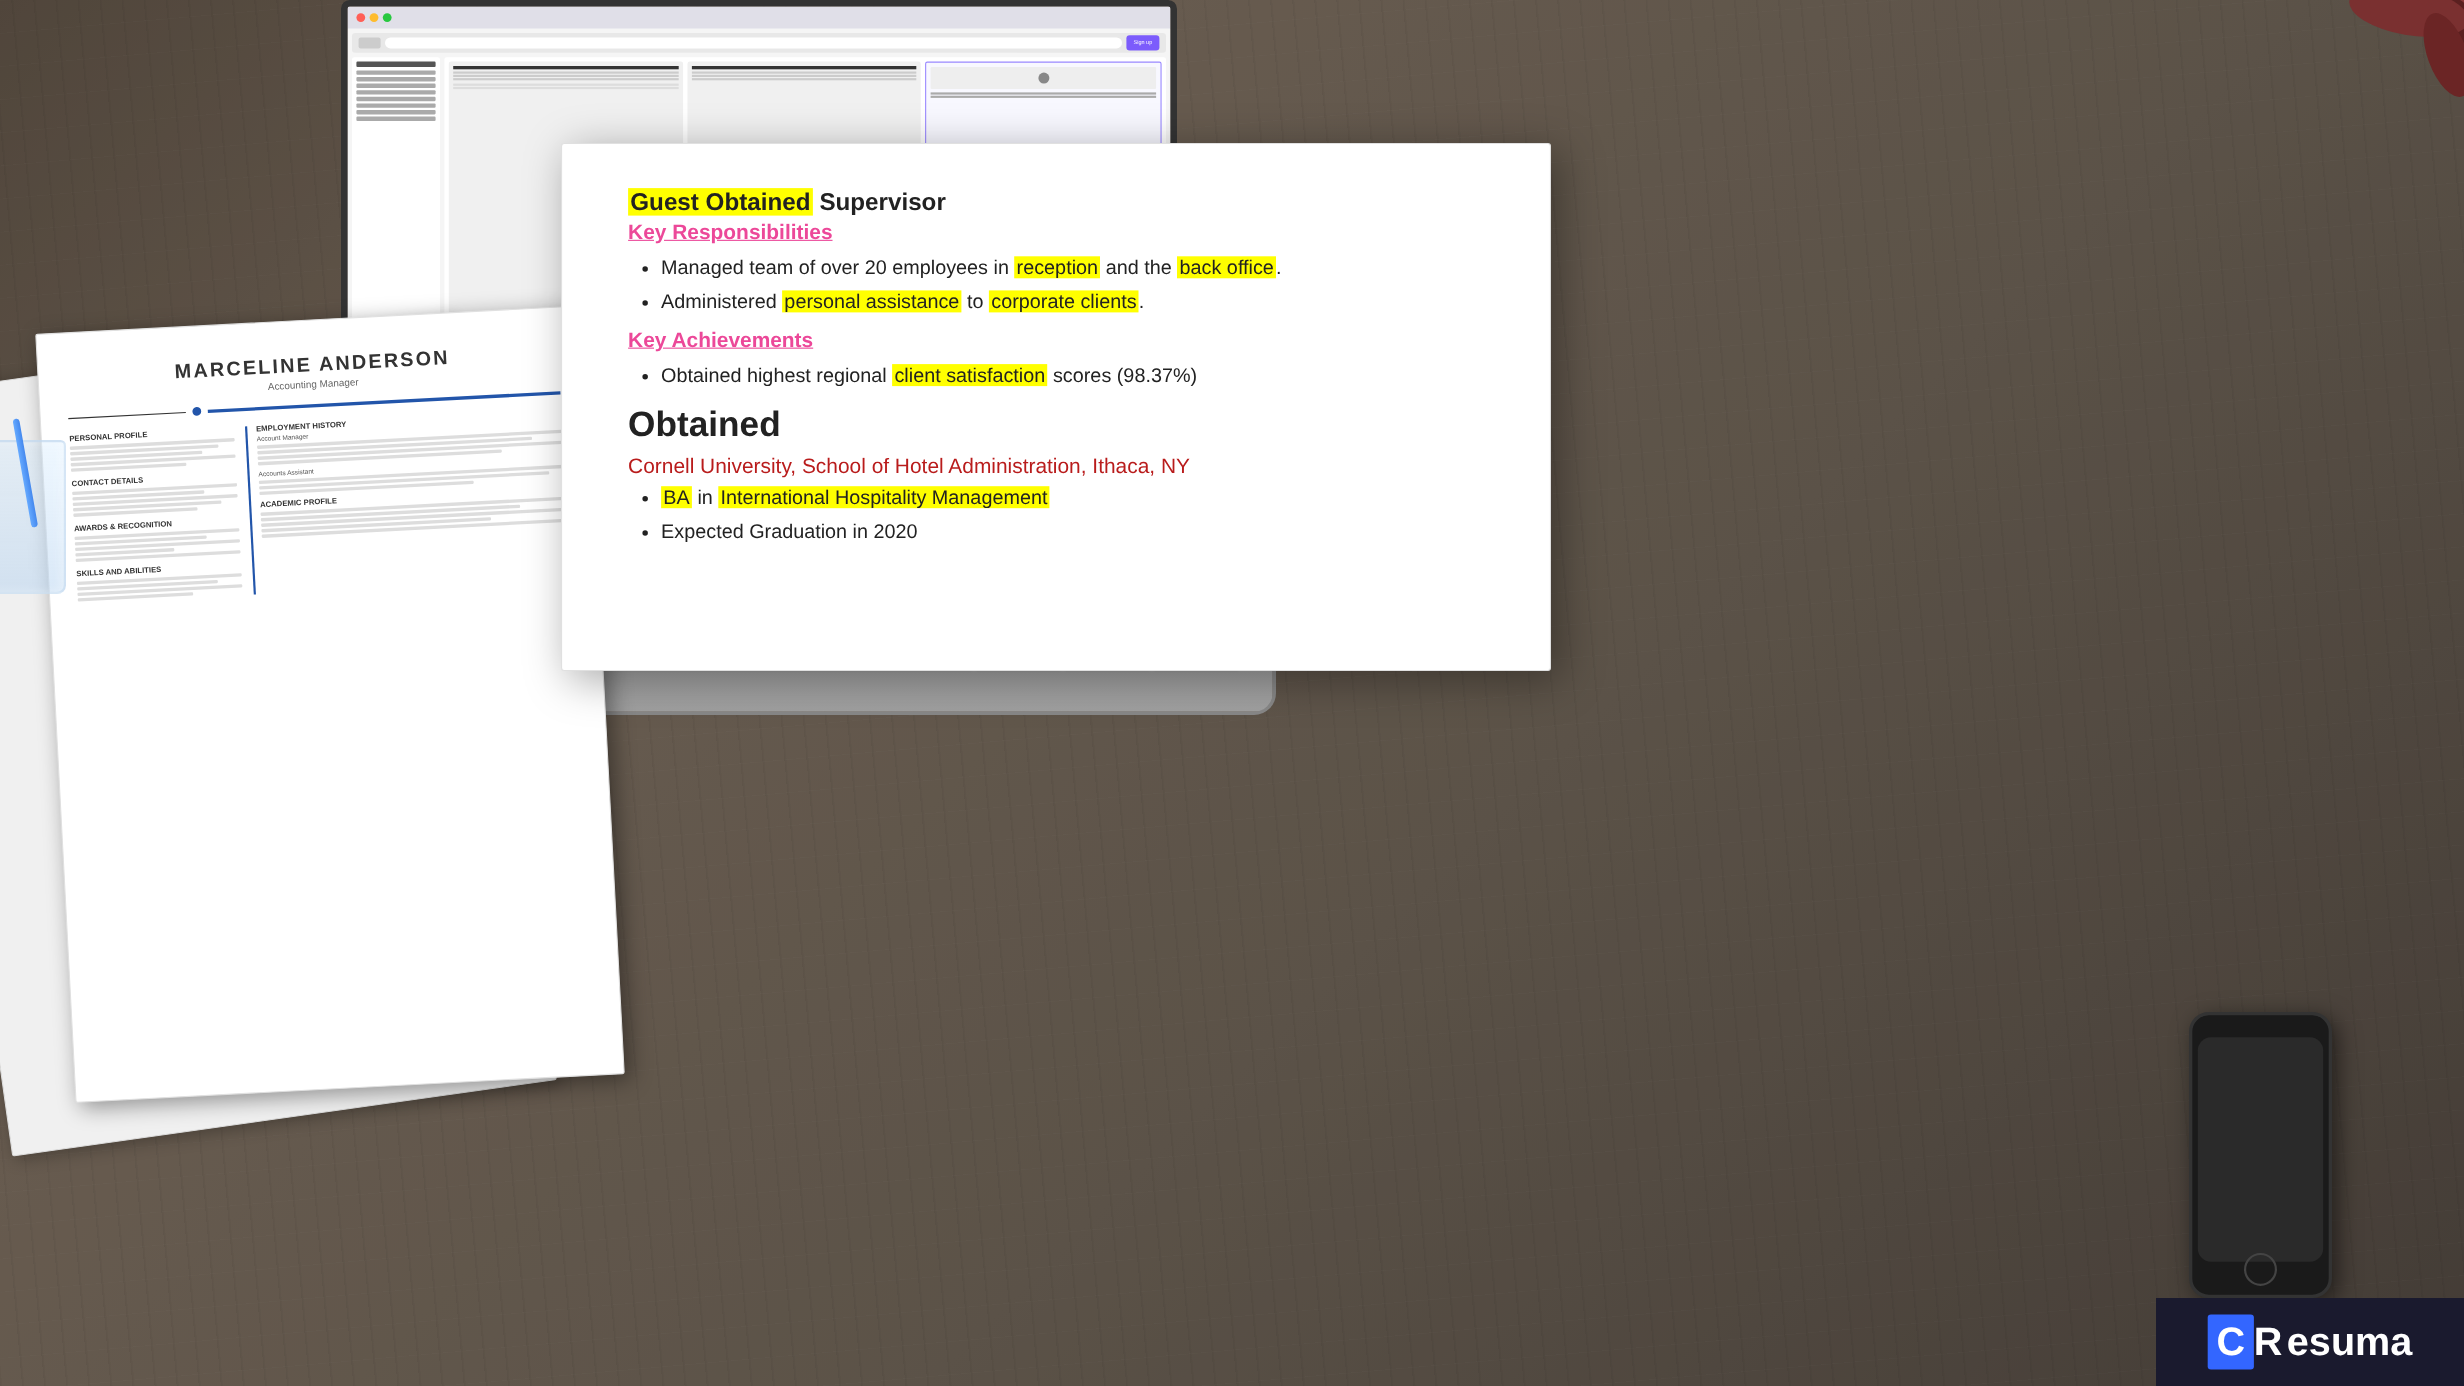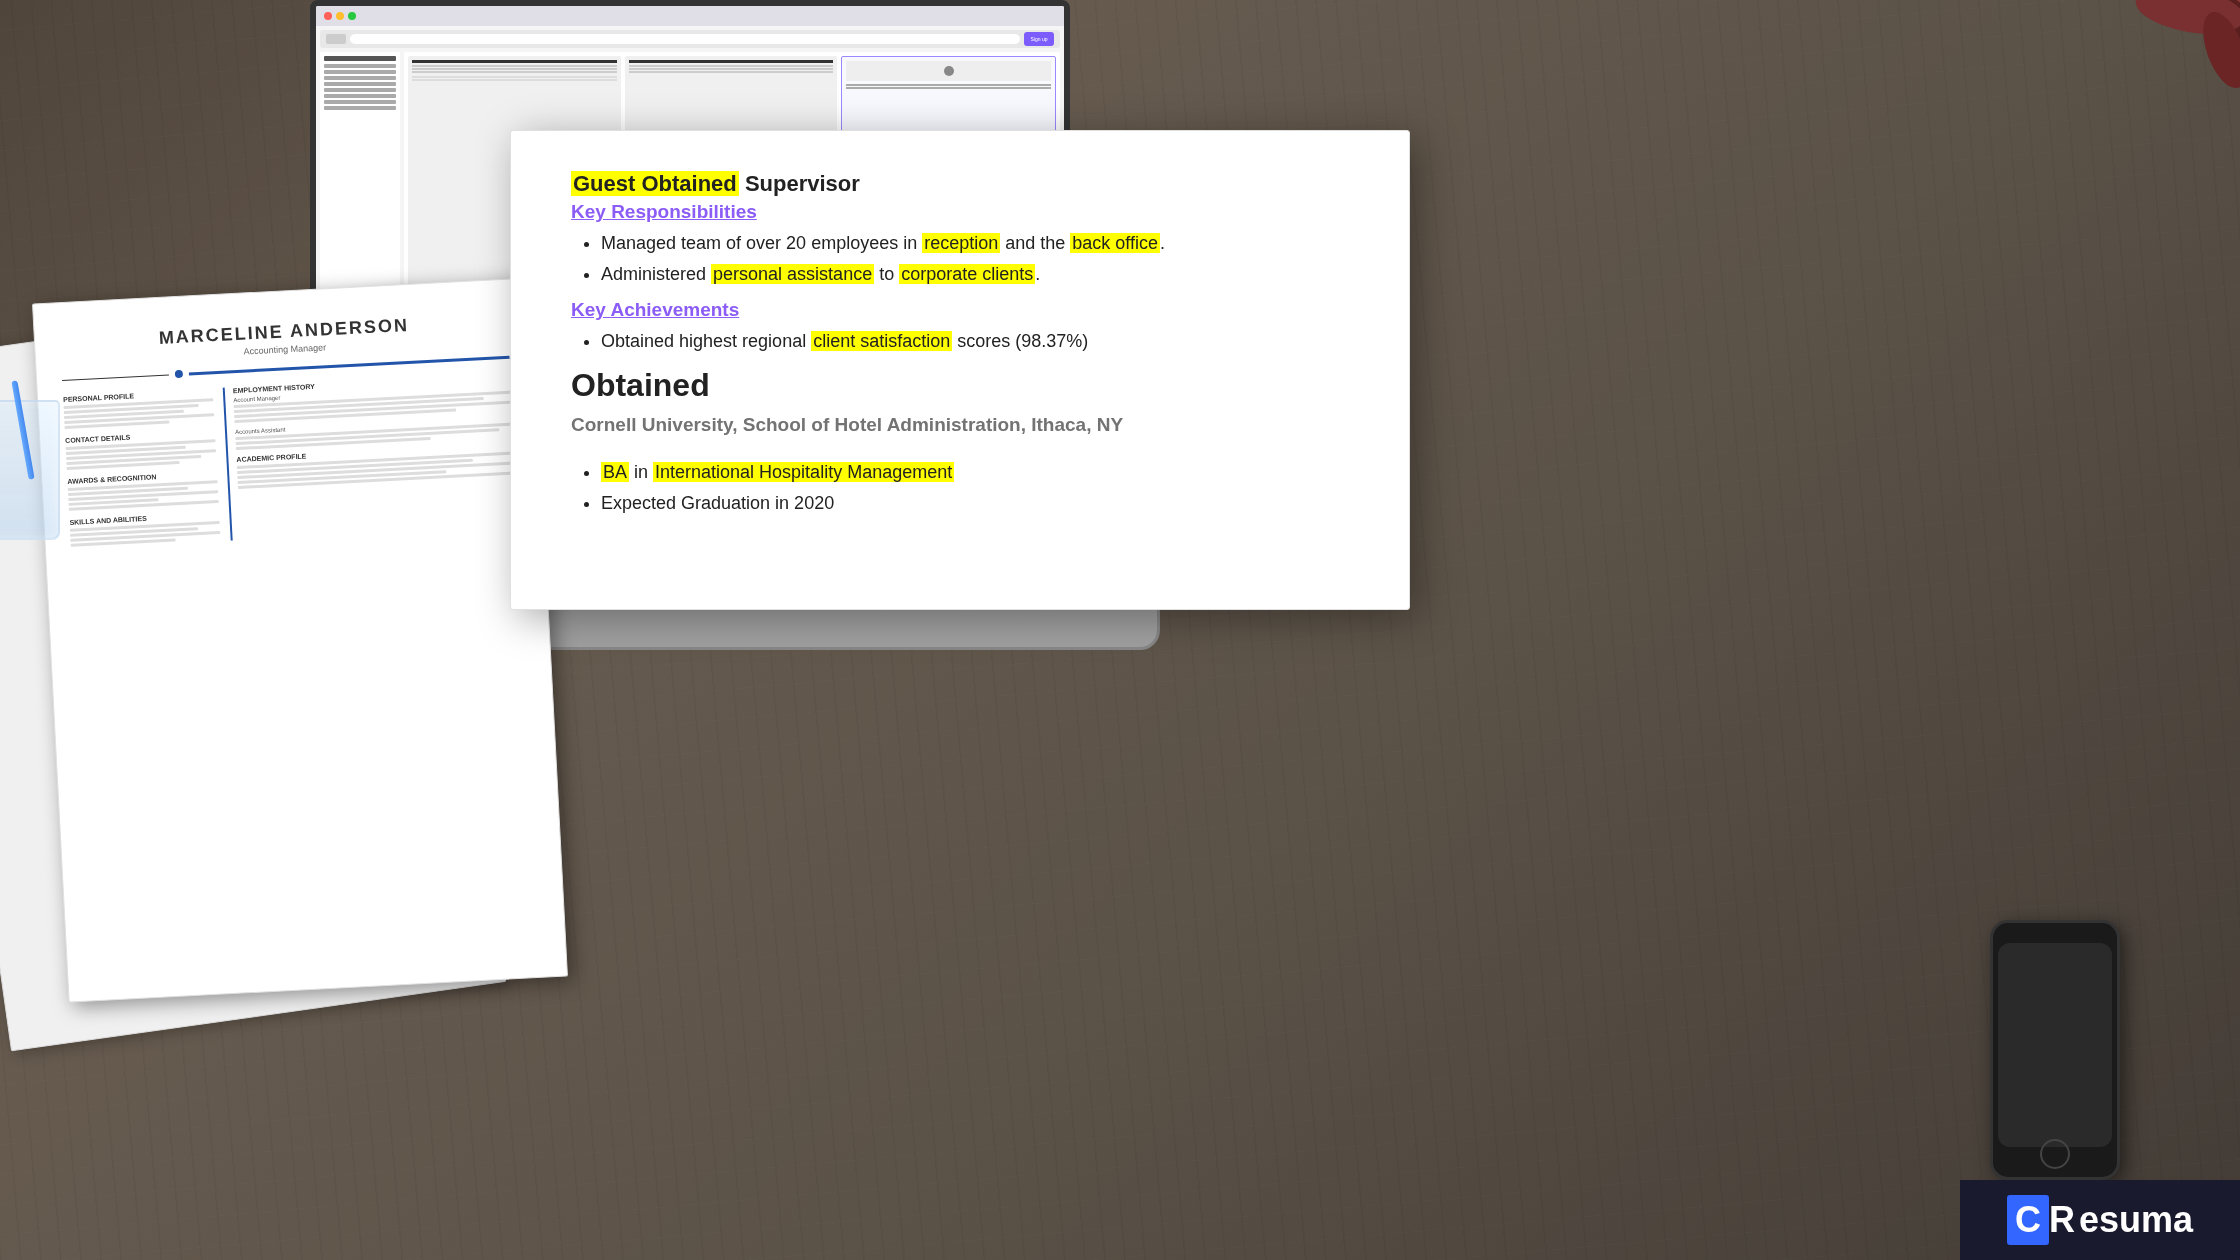--- a/index.html
+++ b/index.html
@@ -306,44 +306,44 @@
       font-style: italic;
       color: #333;
       margin-bottom: 10px;
       font-family: Arial, sans-serif;
     }
 
     .sub-heading {
       font-size: 19px;
       font-weight: bold;
       text-decoration: underline;
-      color: #8b5cf6;
+      color: #ec4899;
       margin-bottom: 8px;
       font-family: Arial, sans-serif;
     }
 
     .bullet-list {
       list-style: disc;
       margin-left: 30px;
       margin-bottom: 12px;
     }
 
     .bullet-list li {
       font-size: 18px;
       color: #222;
       margin-bottom: 6px;
       line-height: 1.4;
       font-family: Arial, sans-serif;
     }
 
     .education-institution {
       font-size: 19px;
-      font-weight: bold;
-      color: #737373;
-      margin-bottom: 24px;
+      font-weight: normal;
+      color: #b91c1c;
+      margin-bottom: 4px;
       font-family: Arial, sans-serif;
     }
 
     
     .cresuma-logo {
       position: absolute;
       bottom: 0;
       right: 0;
       width: 280px;
       height: 80px;

